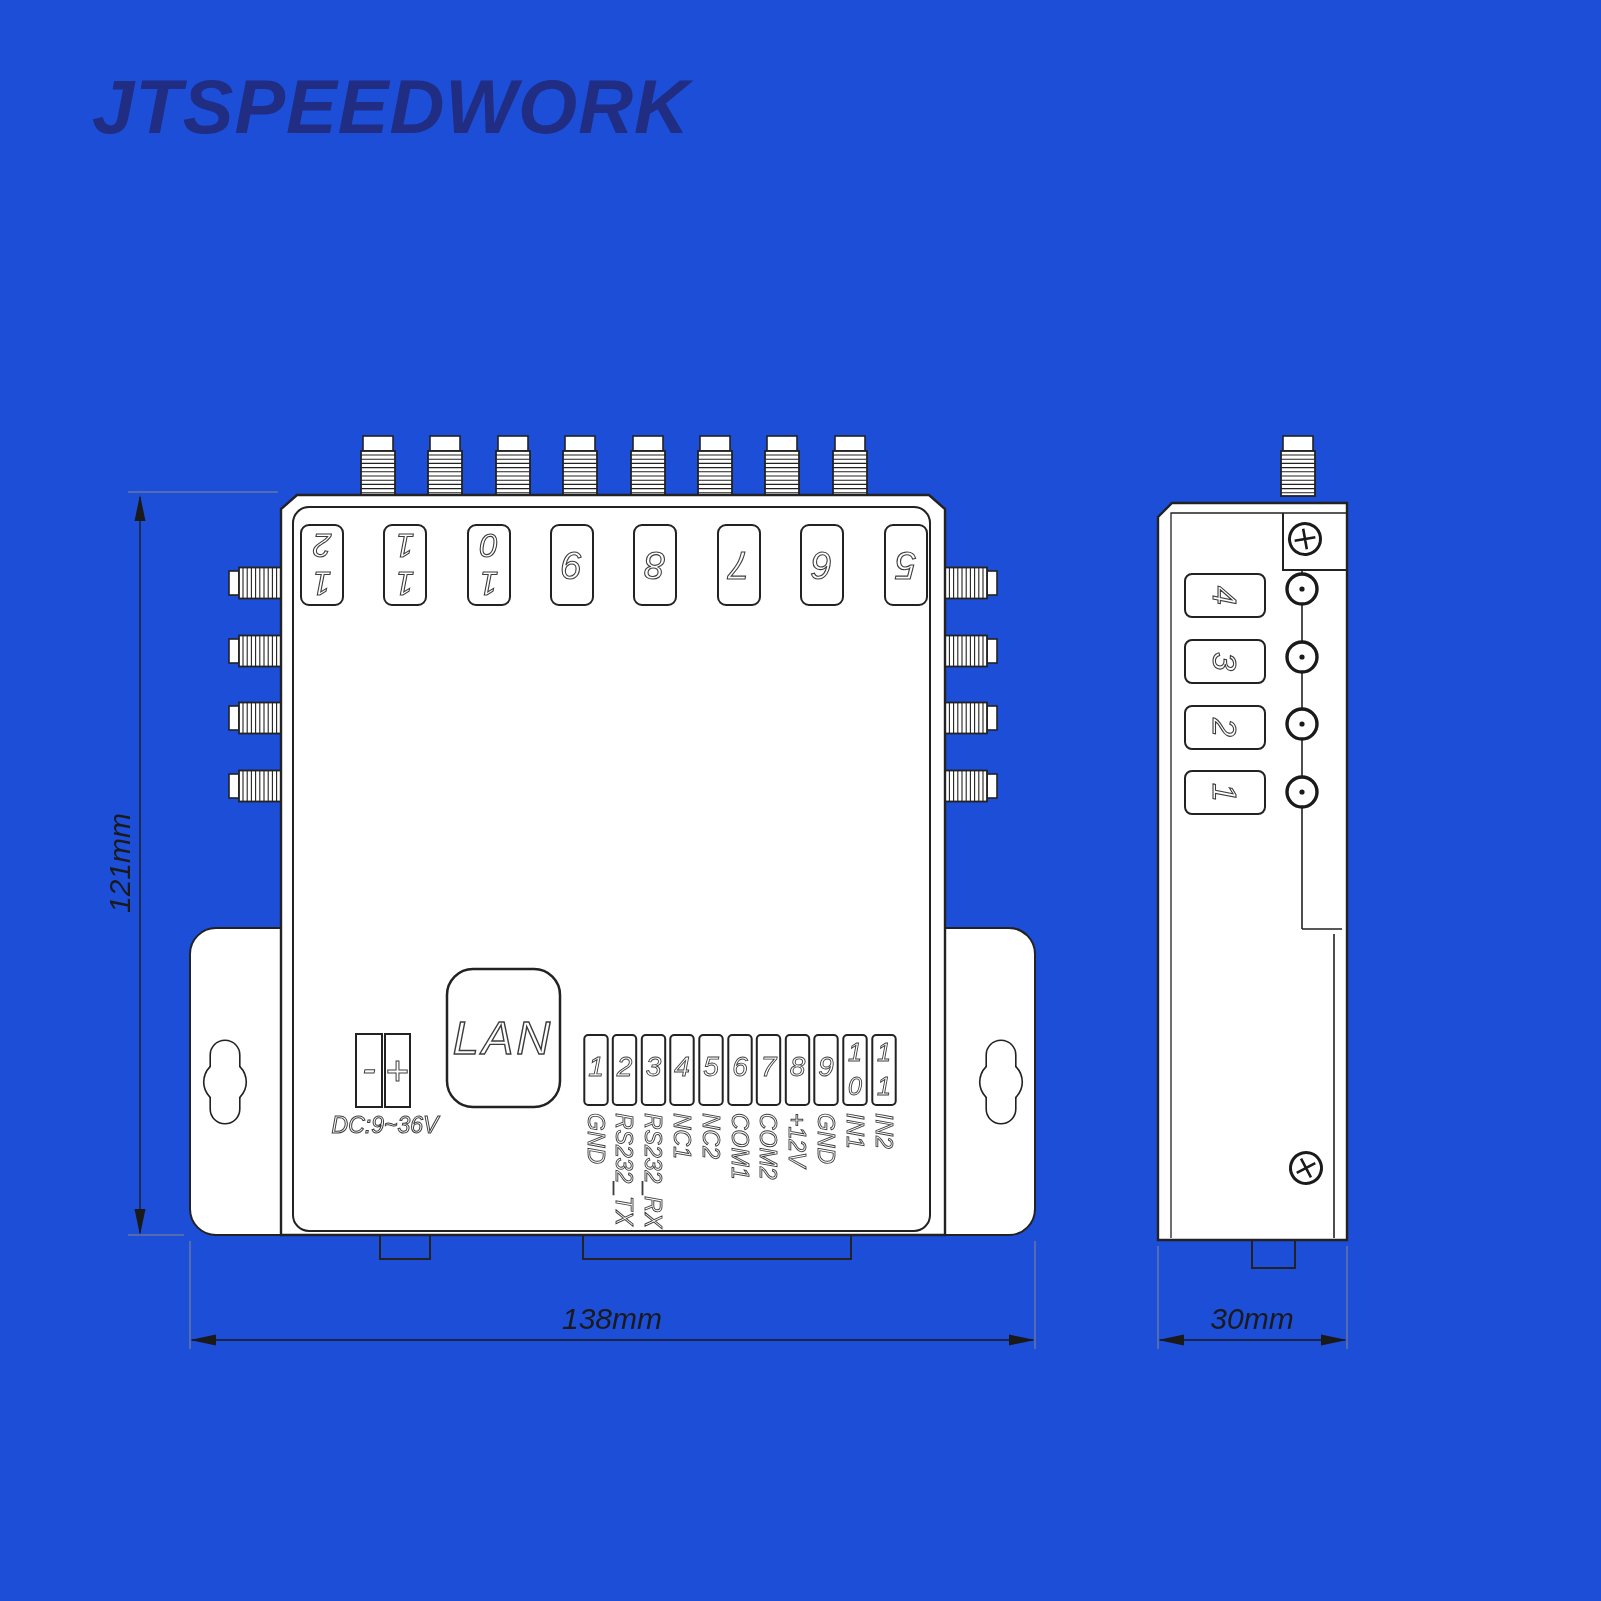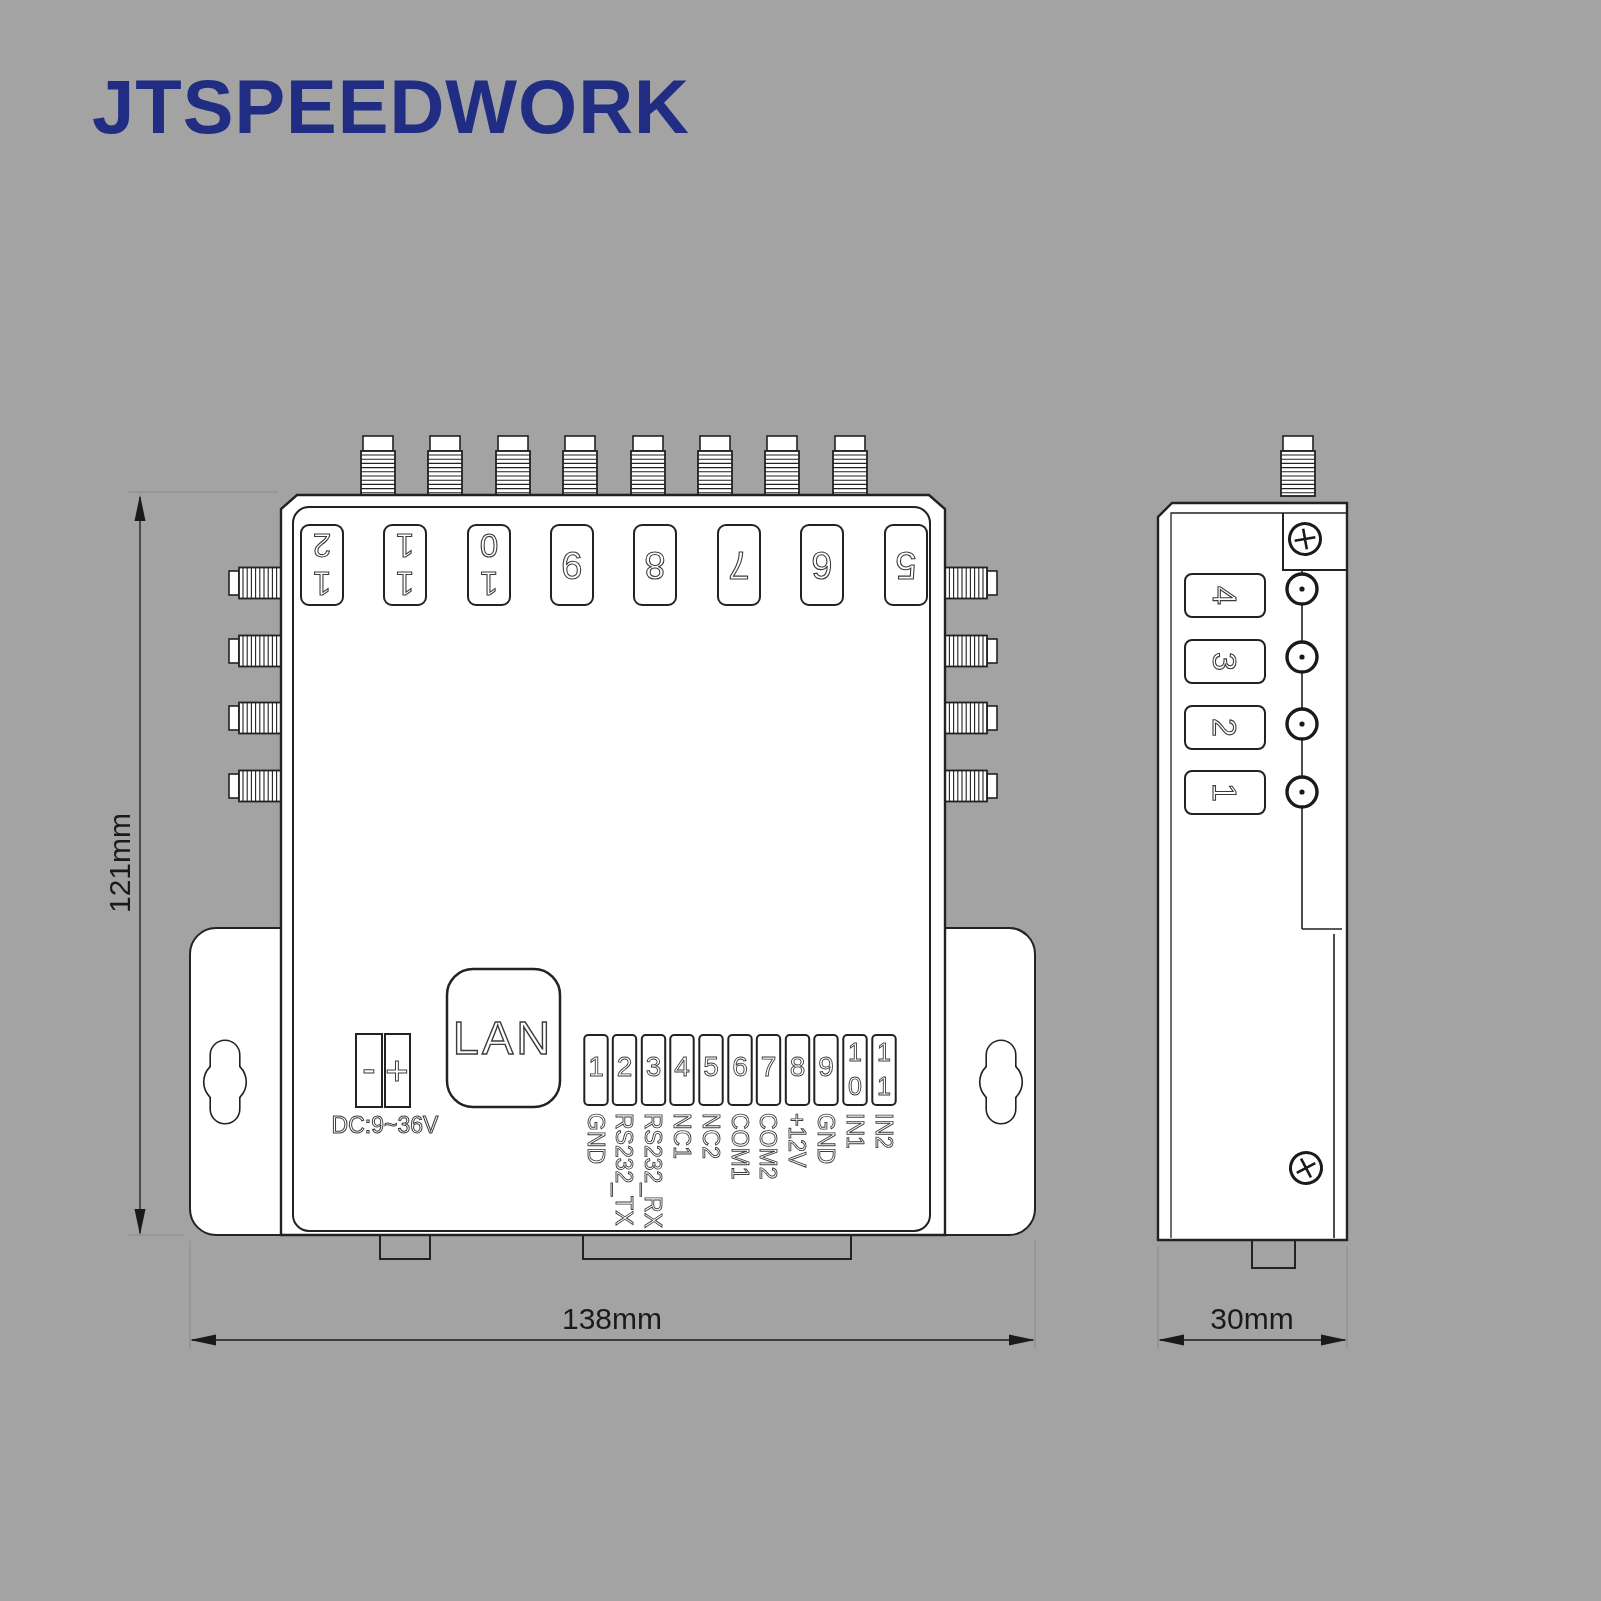--- a/index.html
+++ b/index.html
@@ -1,17 +1,17 @@
 <!DOCTYPE html>
 <html><head>
 <meta charset="utf-8">
 <style>
   html,body{margin:0;padding:0;background:#fff;}
-  .page{position:relative;width:1601px;height:1601px;background:#a3a3a3;overflow:hidden;
-        font-family:"Liberation Sans", sans-serif;}
+  .page{position:relative;width:1601px;height:1601px;background:#1d4ed8;overflow:hidden;
+        font-family:"Liberation Sans", sans-serif;font-style:italic;}
   svg text{font-family:"Liberation Sans", sans-serif;}
   .dimtxt{fill:#1a1a1a;font-size:30px;}
   .eng{fill:#ffffff;stroke:#3c3c3c;}            
   .ln{stroke:#222;fill:none;}
   .body-fill{fill:#fff;stroke:#222;}
   .ext{stroke:#8a8a8a;stroke-width:1;fill:none;}
   .dim{stroke:#1a1a1a;stroke-width:1.3;fill:none;}
   .arrow{fill:#1a1a1a;stroke:none;}
 </style>
 </head>

